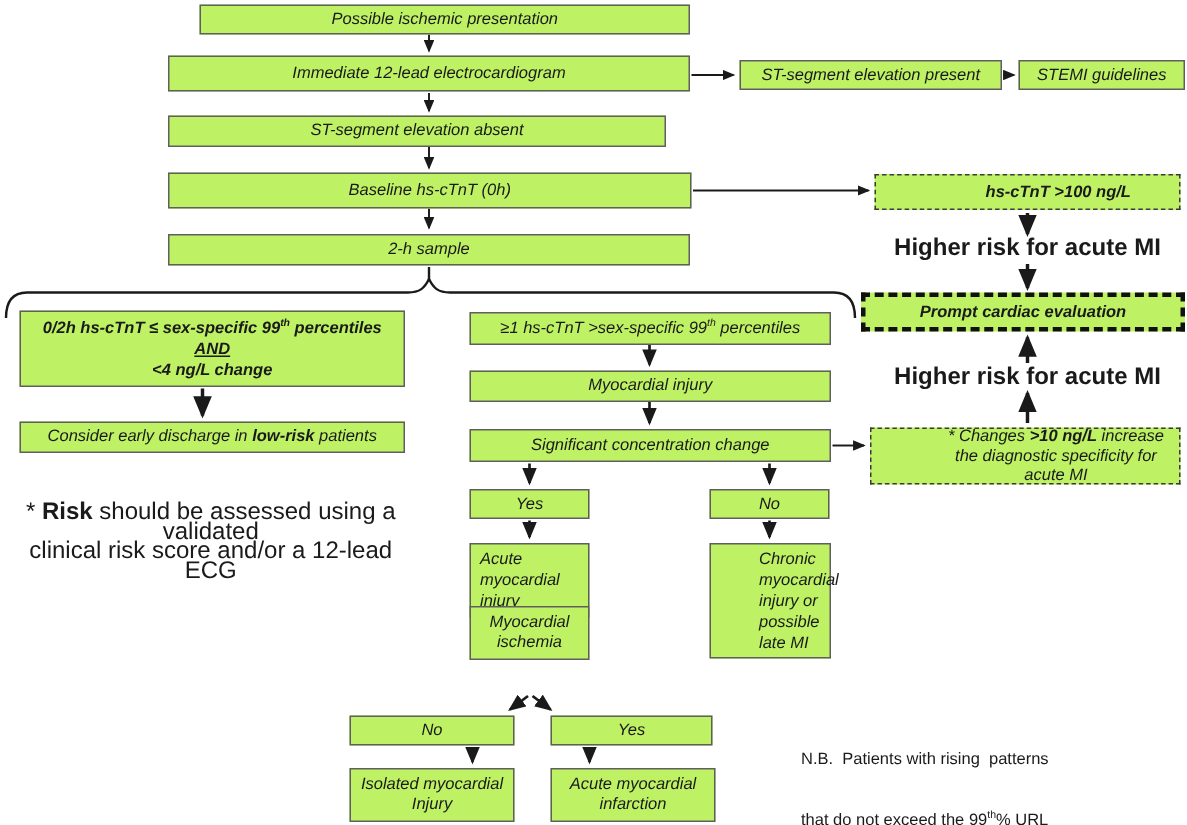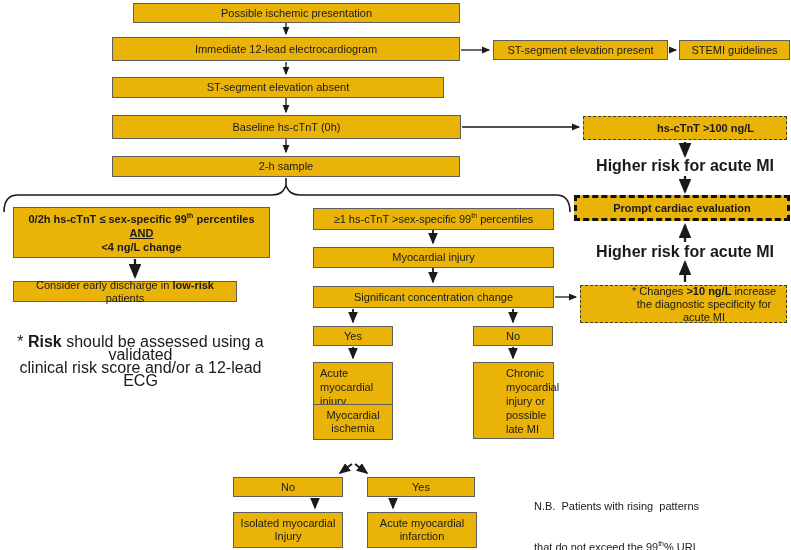--- a/index.html
+++ b/index.html
@@ -1,20 +1,20 @@
 <!DOCTYPE html>
 <html><head>
 <meta charset="utf-8">
 <style>
   html,body{margin:0;padding:0;background:#ffffff;}
   .stage{position:relative;width:791px;height:550px;background:#ffffff;
          font-family:"Liberation Sans",sans-serif;color:#1a1a1a;overflow:hidden;}
-  .bx{position:absolute;box-sizing:border-box;border:1px solid #5f5f5f;background:#eab308;
+  .bx{position:absolute;box-sizing:border-box;border:1px solid #5f5f5f;background:#bef264;
       display:flex;align-items:center;justify-content:center;text-align:center;
-      font-size:11px;line-height:13px;padding:1px 4px;}
+      font-size:11px;line-height:13px;padding:1px 4px;font-style:italic;}
   .bx.leftalign{justify-content:flex-start;text-align:left;line-height:14px;padding:3px 6px;}
   .bold{font-weight:bold;}
   .und{text-decoration:underline;}
   .dash{border:1px dashed #3a3a3a;padding-left:45px;}
   .dash-heavy{border:3px dashed #111111;}
   .txt{position:absolute;font-size:16px;text-align:center;line-height:13px;}
   .lines3{flex-direction:column;line-height:14px;}
   sup{font-size:7px;line-height:0;}
   .nb{position:absolute;font-size:11px;line-height:13.5px;text-align:left;white-space:pre-wrap;}
   svg.overlay{position:absolute;left:0;top:0;pointer-events:none;}
@@ -82,21 +82,21 @@
   <div class="txt bold" style="left:595px;top:245px;width:180px;">Higher risk for acute MI</div>
   <div class="bx dash" style="left:580px;top:285px;width:207px;height:38px;">
     <span><span>* Changes </span><span class="bold">&gt;10 ng/L</span><span> increase the diagnostic specificity for acute MI</span></span>
   </div>
 
   <div class="bx bold lines3" style="left:13px;top:207px;width:257px;height:51px;">
     <div><span>0/2h hs-cTnT ≤ sex-specific 99</span><sup>th</sup><span> percentiles</span></div>
     <div class="und">AND</div>
     <div>&lt;4 ng/L change</div>
   </div>
-  <div class="bx" style="left:13px;top:281px;width:224px;height:21px;">
+  <div class="bx" style="left:13px;top:281px;width:257px;height:21px;">
     <span><span>Consider early discharge in </span><span class="bold">low-risk</span><span> patients</span></span>
   </div>
   <div class="txt" style="left:8px;top:335px;width:265px;">
     <div><span>* </span><span class="bold">Risk</span><span> should be assessed using a validated</span></div>
     <div>clinical risk score and/or a 12-lead ECG</div>
   </div>
 
   <div class="bx" style="left:313px;top:208px;width:241px;height:22px;">
     <span><span>≥1 hs-cTnT &gt;sex-specific 99</span><sup>th</sup><span> percentiles</span></span>
   </div>

